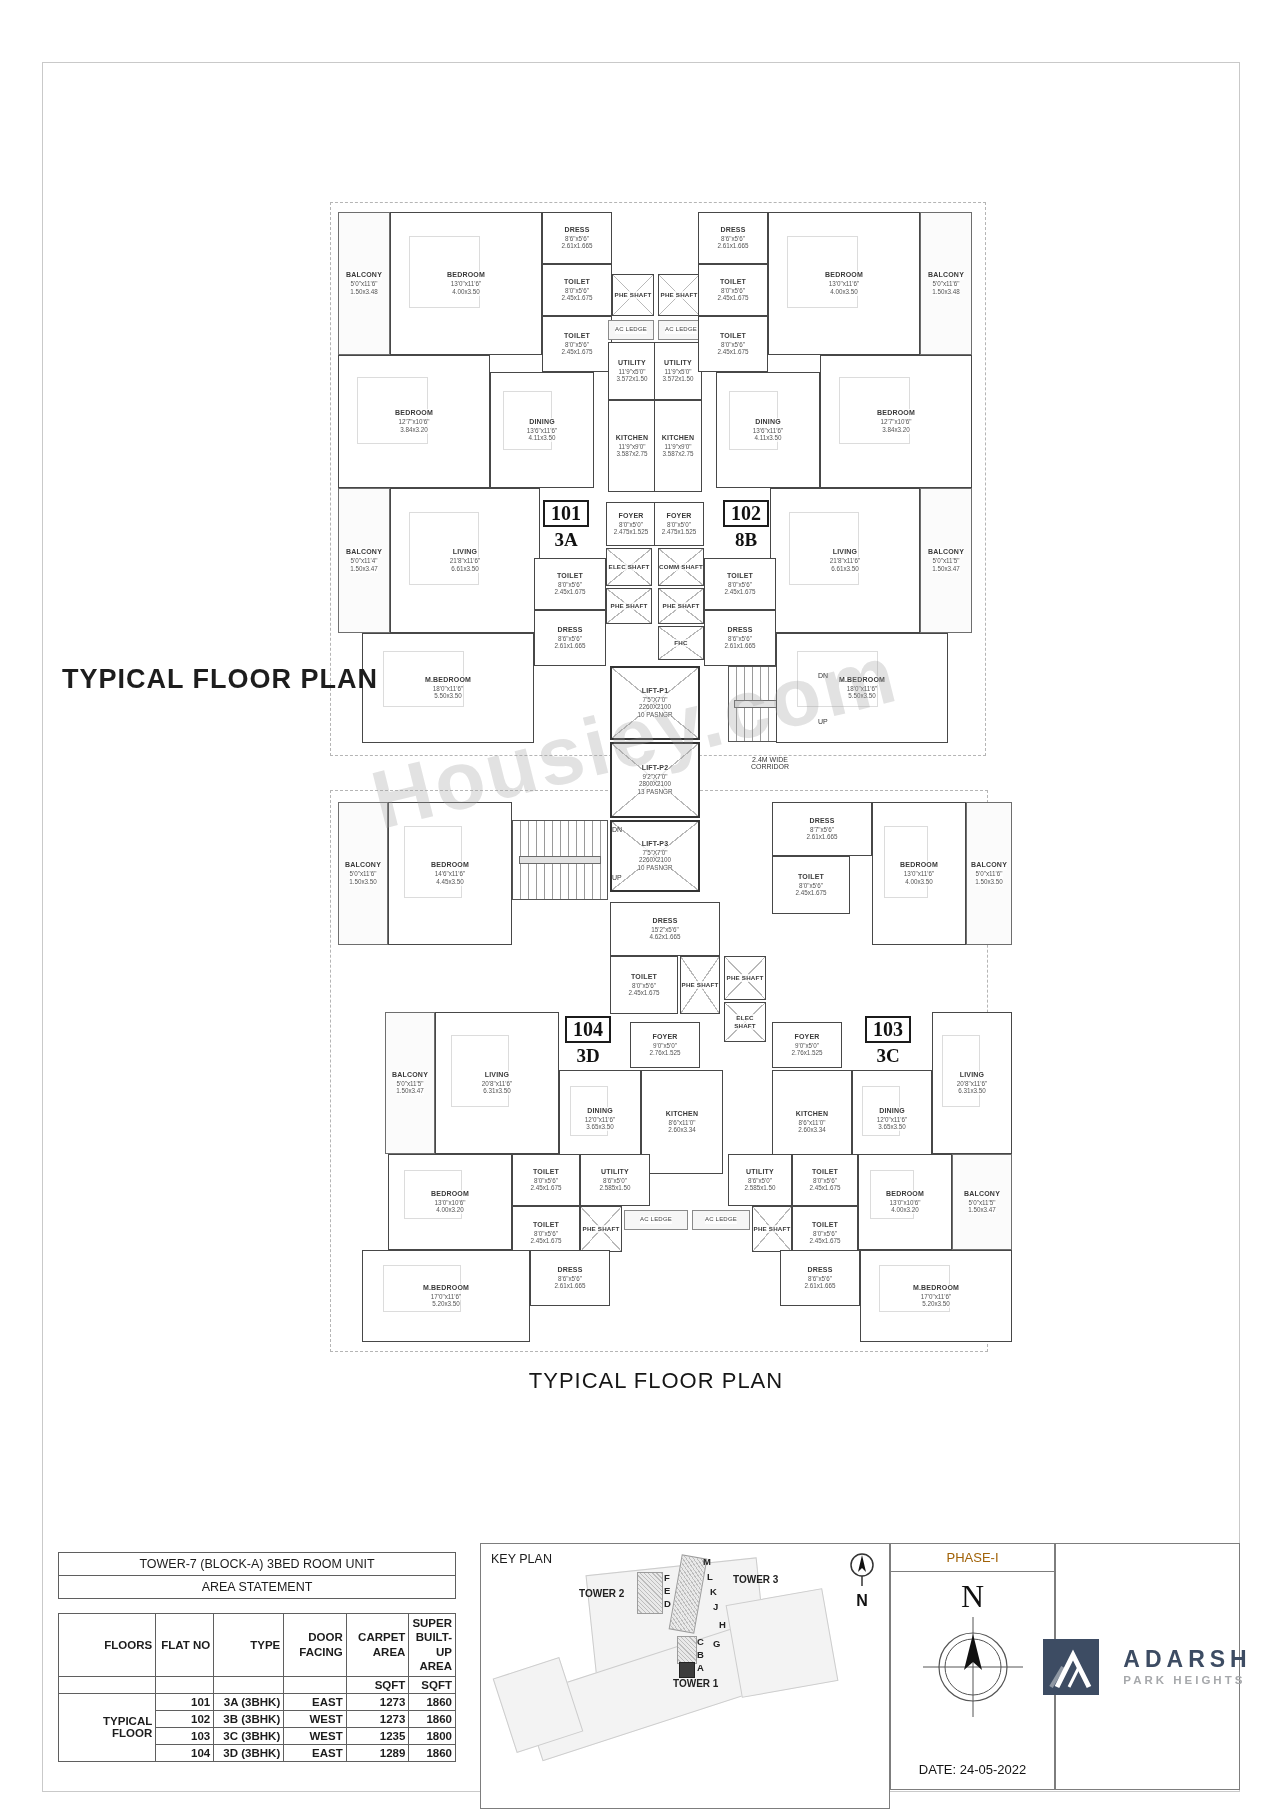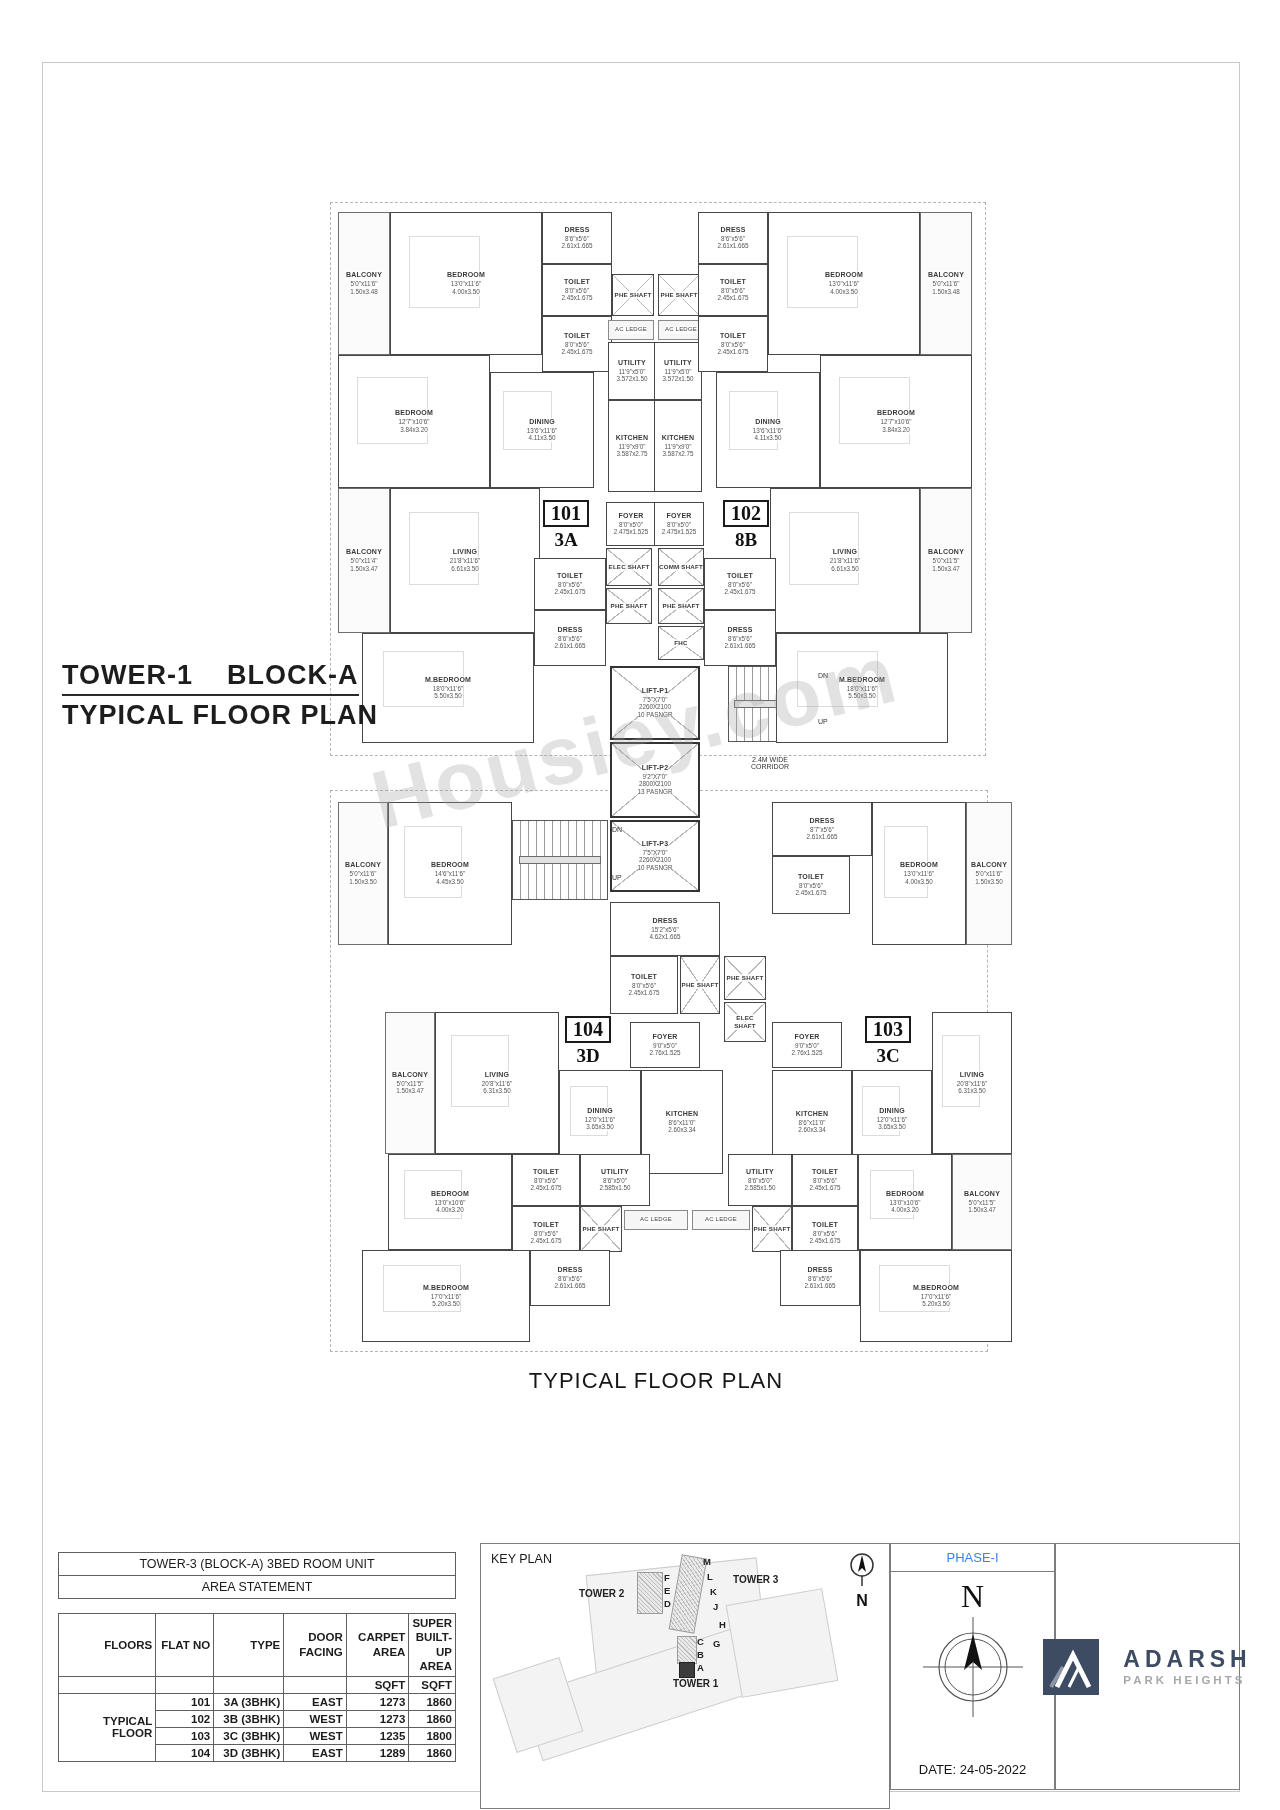--- a/index.html
+++ b/index.html
@@ -51,38 +51,37 @@
   .kp-site{position:absolute;inset:0;overflow:hidden;}
   .kp-shape{position:absolute;background:#f3f3f3;border:1px solid #cdcdcd;}
   .kp-block{position:absolute;background:repeating-linear-gradient(45deg,#e9e9e9 0 2px,#bdbdbd 2px 3px);border:1px solid #9c9c9c;}
   .kp-block.dark{background:#3c3c3c;border-color:#222;}
   .kp-letter{position:absolute;font-size:9.5px;font-weight:700;color:#222;z-index:3;}
   .kp-tower{position:absolute;font-size:10px;font-weight:700;color:#222;z-index:3;white-space:nowrap;}
   .kp-compass{position:absolute;right:14px;top:8px;text-align:center;z-index:3;}
   .kp-compass .n{font-size:16px;font-weight:700;color:#111;}
 
   .phase-box{left:890px;top:1543px;width:165px;height:247px;}
-  .phase-label{border-bottom:1px solid #7d7d7d;text-align:center;font-size:13px;padding:6px 4px;color:#3b82f6;}
+  .phase-label{border-bottom:1px solid #7d7d7d;text-align:center;font-size:13px;padding:6px 4px;color:#a16207;}
   .phase-compass{text-align:center;margin-top:8px;}
   .phase-compass .n{font-family:"Liberation Serif",serif;font-size:32px;color:#111;line-height:1;}
   .phase-date{position:absolute;bottom:12px;width:100%;text-align:center;font-size:13px;color:#141414;}
 
   .logo-box{left:1055px;top:1543px;width:185px;height:247px;display:flex;align-items:center;justify-content:center;}
   .logo-lockup{display:flex;align-items:center;gap:24px;}
   .logo-square{width:56px;height:56px;background:#3d4c63;flex:0 0 auto;}
   .logo-text .name{font-size:23px;font-weight:700;color:#3d4c63;letter-spacing:5px;line-height:1.1;}
   .logo-text .sub{font-size:11.5px;font-weight:700;color:#a6a8ab;letter-spacing:3px;margin-top:2px;}
 </style>
 </head>
 <body>
 
 <div class="sheet-border"></div>
 
 <div class="titleblock">
-  <div><span class="t1">TOWER-1    BLOCK-A</span></div>
   <div class="t2">TYPICAL FLOOR PLAN</div>
 </div>
 
 <div class="floor-plan">
   <div class="cluster-outline" style="left:30px;top:12px;width:654px;height:552px;"></div>
   <div class="cluster-outline" style="left:30px;top:600px;width:656px;height:560px;"></div>
 <div class="room balcony" style="left: 38px; top: 22px; width: 52px; height: 143px;">
       <span class="rname">BALCONY</span>
       <span class="dim">5'0"x11'6"</span>
       <span class="dim">1.50x3.48</span>
@@ -460,21 +459,21 @@
 CORRIDOR</div>
     <div class="ptext" style="left: 312px; top: 636px;">DN</div>
     <div class="ptext" style="left: 312px; top: 684px;">UP</div>
   </div>
 
 <div class="watermark">Housiey.com</div>
 
 <div class="bottom-title">TYPICAL FLOOR PLAN</div>
 
 <div class="area-block">
-  <div class="tb-title">TOWER-3 (BLOCK-A) 3BED ROOM UNIT</div>
+  <div class="tb-title">TOWER-7 (BLOCK-A) 3BED ROOM UNIT</div>
   <div class="tb-title second">AREA STATEMENT</div>
   <table class="area-table">
     <tbody>
         <tr>
       <th style="width:92px;">FLOORS</th>
       <th style="width:52px;">FLAT NO</th>
       <th style="width:64px;">TYPE</th>
       <th style="width:56px;">DOOR FACING</th>
       <th style="width:56px;">CARPET AREA</th>
       <th>SUPER BUILT-UP AREA</th>

